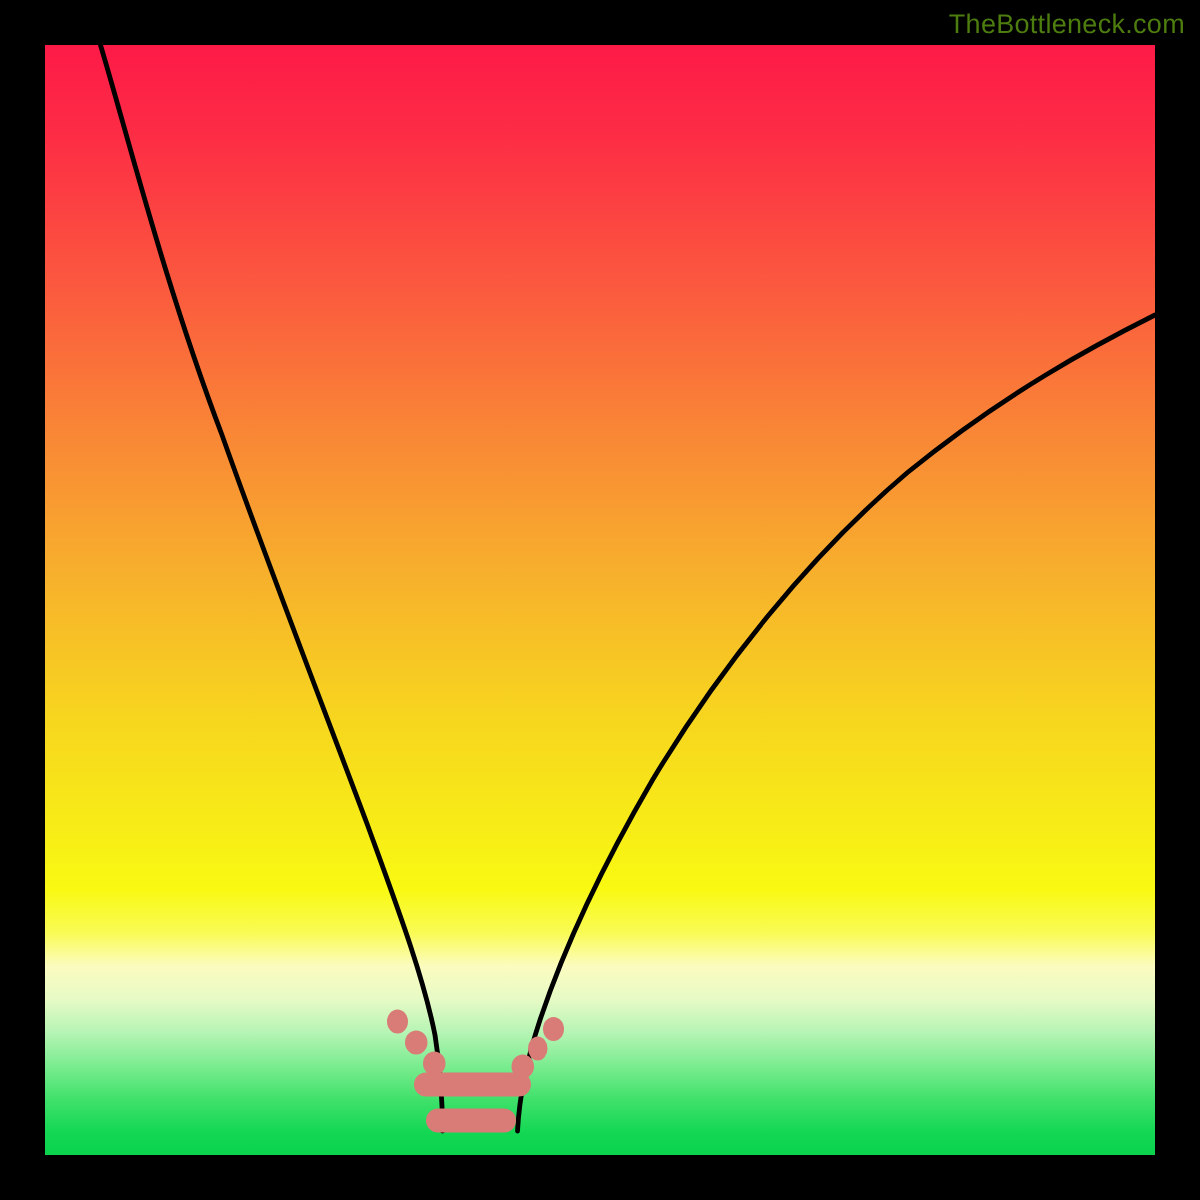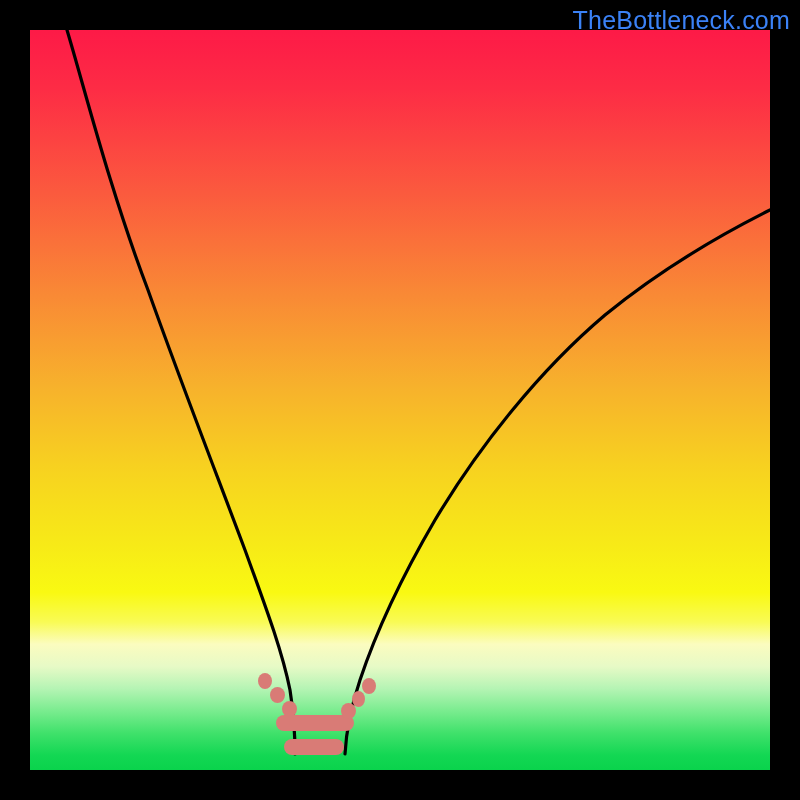--- a/index.html
+++ b/index.html
@@ -49,22 +49,22 @@
     left: 0;
     top: 0;
     width: 740px;
     height: 740px;
     pointer-events: none;
   }
   .watermark {
     position: absolute;
     top: 6px;
     right: 10px;
-    color: #3b82f6;
-    font-size: 25px;
+    color: #4d7c0f;
+    font-size: 18px;
     font-weight: 500;
     letter-spacing: 0.2px;
     user-select: none;
   }
 </style>
 </head>
 <body>
 
 <div class="frame">
 

